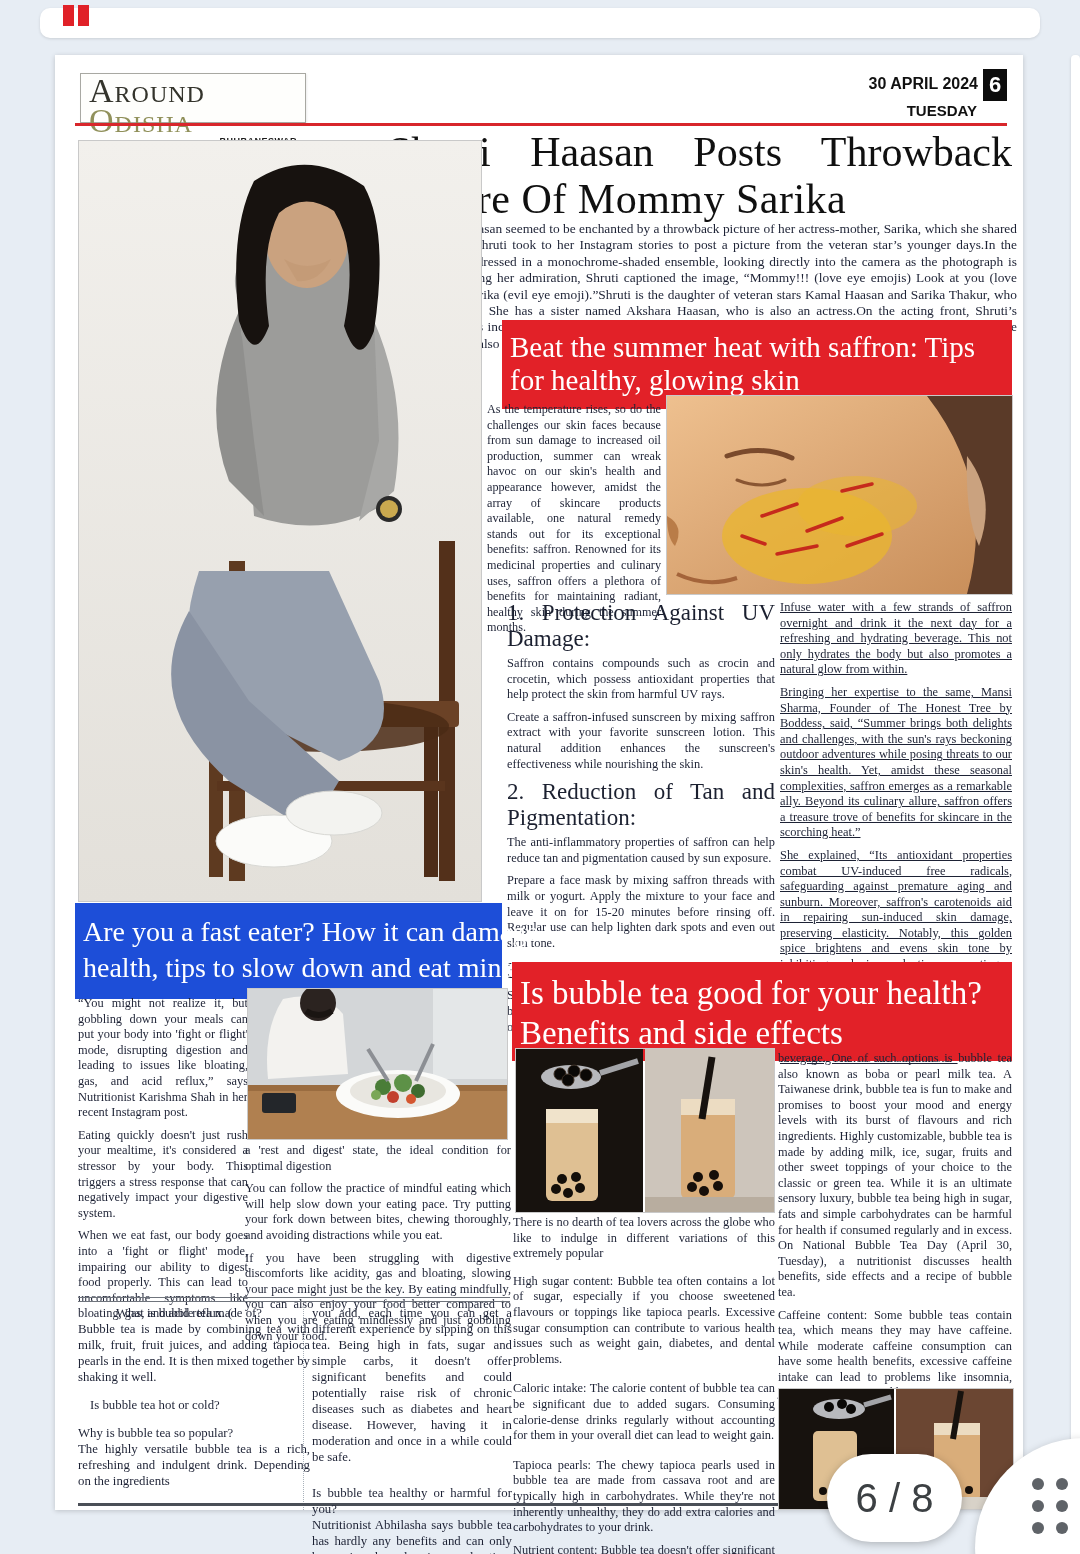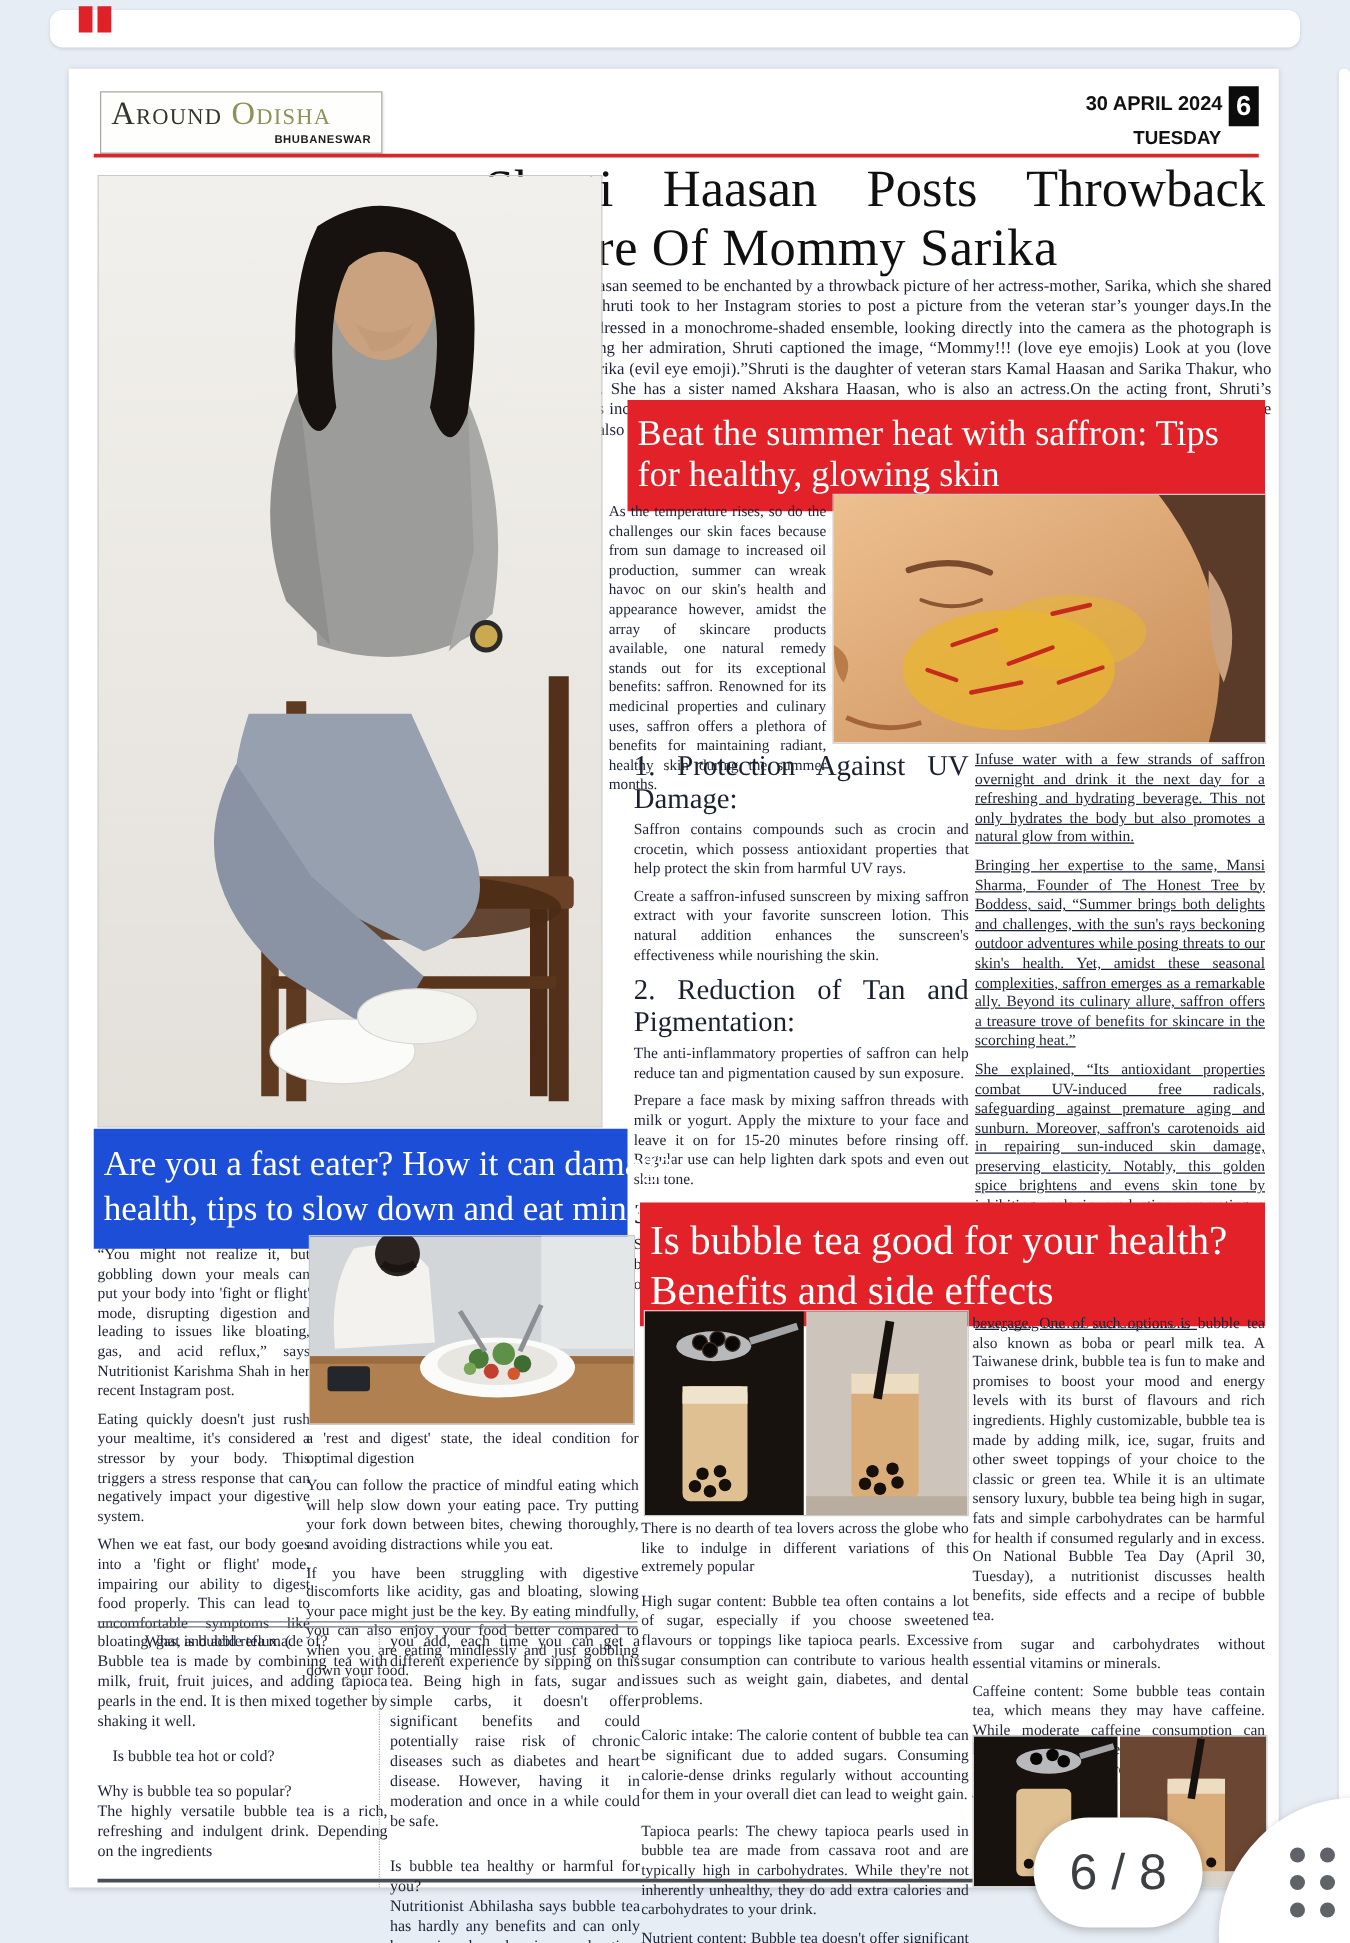--- a/index.html
+++ b/index.html
@@ -17,21 +17,21 @@
     box-shadow:0 2px 8px rgba(0,0,0,.25);display:flex;align-items:center;justify-content:center;
     font-family:"Liberation Sans",sans-serif;font-size:40px;color:#3c4043;z-index:6;}
   .grid-circle{left:975px;top:1438px;width:220px;height:220px;border-radius:50%;background:#fff;
     box-shadow:0 2px 8px rgba(0,0,0,.2);z-index:5;}
   .grid-dots{left:1032px;top:1478px;z-index:7;display:grid;grid-template-columns:12px 12px;
     grid-gap:10px 12px;}
   .grid-dots span{width:12px;height:12px;border-radius:50%;background:#5f6368;display:block;}
   
   .logo-box{left:25px;top:18px;width:208px;height:46px;border:1px solid #a8a8a2;background:#fefefc;
     box-shadow:1px 1px 2px rgba(0,0,0,.08);padding:2px 8px 0 8px;}
-  .logo-line{font-variant:small-caps;font-size:26px;line-height:30px;color:#34342c;letter-spacing:1px;}
+  .logo-line{font-variant:small-caps;font-size:34px;line-height:30px;color:#34342c;letter-spacing:1px;}
   .logo-odisha{color:#90905a;}
   .logo-city{font-family:"Liberation Sans",sans-serif;font-size:9px;font-weight:bold;color:#1c1c1c;
     text-align:right;letter-spacing:.5px;margin-top:0px;}
   .dateblock{right:16px;top:14px;text-align:right;font-family:"Liberation Sans",sans-serif;}
   .daterow{display:flex;align-items:flex-start;justify-content:flex-end;gap:5px;}
   .datetext{font-size:16px;font-weight:bold;color:#111;padding-top:6px;}
   .pagebox{width:24px;height:32px;background:#0c0c0c;color:#fff;font-size:22px;font-weight:bold;
     display:flex;align-items:center;justify-content:center;}
   .daytext{font-size:15px;font-weight:bold;color:#111;margin-top:1px;margin-right:30px;}
   .red-rule{left:20px;top:68px;width:932px;height:3px;background:#d8262b;}
@@ -261,21 +261,20 @@
   <div class="abs body-txt" style="left:458px;top:1160px;width:262px;">
     <p>There is no dearth of tea lovers across the globe who like to indulge in different variations of this extremely popular</p>
     <p style="margin-top:12px;">High sugar content: Bubble tea often contains a lot of sugar, especially if you choose sweetened flavours or toppings like tapioca pearls. Excessive sugar consumption can contribute to various health issues such as weight gain, diabetes, and dental problems.</p>
     <p style="margin-top:14px;">Caloric intake: The calorie content of bubble tea can be significant due to added sugars. Consuming calorie-dense drinks regularly without accounting for them in your overall diet can lead to weight gain.</p>
     <p style="margin-top:14px;">Tapioca pearls: The chewy tapioca pearls used in bubble tea are made from cassava root and are typically high in carbohydrates. While they're not inherently unhealthy, they do add extra calories and carbohydrates to your drink.</p>
     <p>Nutrient content: Bubble tea doesn't offer significant nutritional benefits. It's mainly a source of empty calories</p>
   </div>
 
   <div class="abs body-txt" style="left:723px;top:996px;width:234px;">
     <p>beverage. One of such options is bubble tea also known as boba or pearl milk tea. A Taiwanese drink, bubble tea is fun to make and promises to boost your mood and energy levels with its burst of flavours and rich ingredients. Highly customizable, bubble tea is made by adding milk, ice, sugar, fruits and other sweet toppings of your choice to the classic or green tea. While it is an ultimate sensory luxury, bubble tea being high in sugar, fats and simple carbohydrates can be harmful for health if consumed regularly and in excess. On National Bubble Tea Day (April 30, Tuesday), a nutritionist discusses health benefits, side effects and a recipe of bubble tea.</p>
-    <p>from sugar and carbohydrates without essential vitamins or minerals.</p>
     <p>Caffeine content: Some bubble teas contain tea, which means they may have caffeine. While moderate caffeine consumption can have some health benefits, excessive caffeine intake can lead to problems like insomnia, jitteriness, or increased heart rate.</p>
   </div>
 
   <div class="abs photo" style="left:723px;top:1333px;width:234px;height:120px;">
     <svg width="234" height="120" viewBox="0 0 234 120">
       <rect width="115" height="120" fill="#17120e"></rect>
       <rect x="117" width="117" height="120" fill="#6b4632"></rect>
       <ellipse cx="60" cy="20" rx="26" ry="10" fill="#b8b9bd"></ellipse>
       <line x1="85" y1="16" x2="112" y2="8" stroke="#a3a4a8" stroke-width="5"></line>
       <g fill="#0a0806">

